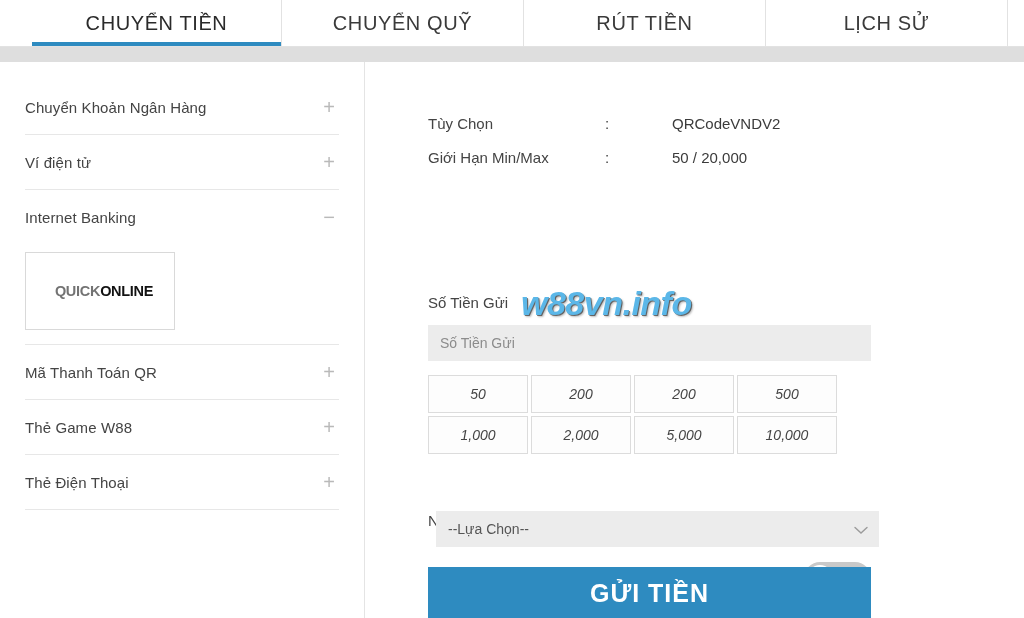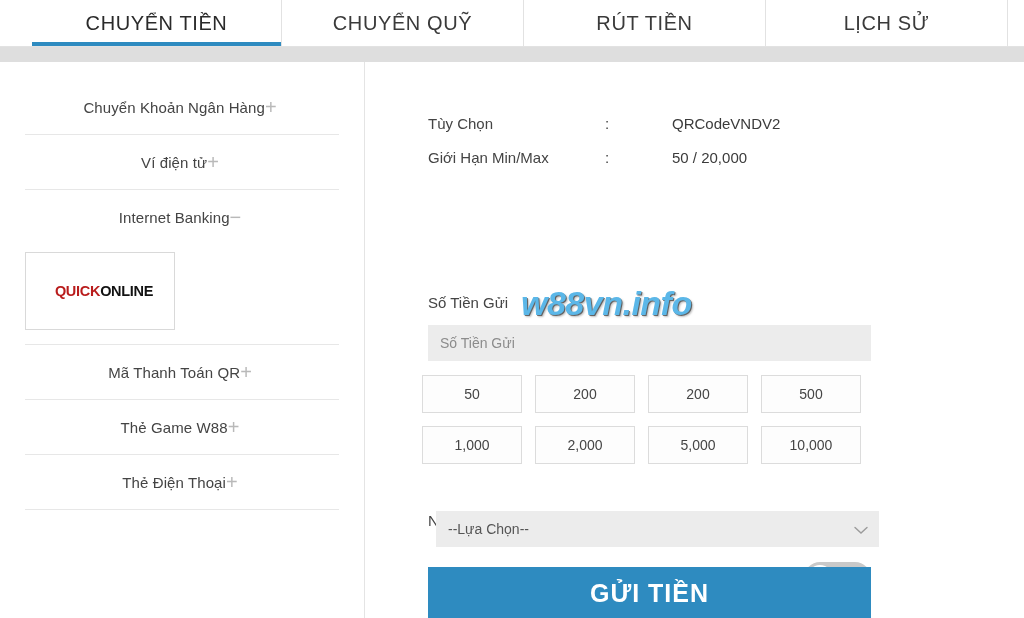--- a/index.html
+++ b/index.html
@@ -91,21 +91,21 @@
     box-sizing: border-box;
     border-right: 1px solid #e4e4e4;
     background: #ffffff;
   }
   .side-item {
     position: relative;
     margin: 0 25px 0 25px;
     height: 54px;
     display: flex;
     align-items: center;
-    justify-content: center;
+    justify-content: space-between;
     border-bottom: 1px solid #e7e7e7;
     cursor: pointer;
     user-select: none;
   }
   .side-item.first { margin-top: 18px; }
   .side-item.nolinebelow { border-bottom: none; }
   .side-label {
     font-size: 15px;
     color: #444444;
     letter-spacing: 0.1px;
@@ -132,21 +132,21 @@
     justify-content: center;
     box-sizing: border-box;
     cursor: pointer;
   }
   .logo-text {
     font-size: 14.5px;
     font-weight: bold;
     letter-spacing: -0.3px;
     white-space: nowrap;
   }
-  .logo-q { color: #b91c1c; margin-left: 8px; }
+  .logo-q { color: #737373; margin-left: 8px; }
   .logo-o { color: #121212; }
 
   
   .main {
     position: absolute;
     left: 366px; top: 0;
     width: 658px;
     height: 556px;
   }
   .info-table {
@@ -209,26 +209,27 @@
     box-sizing: border-box;
     padding: 0 12px;
     font-size: 14px;
     font-family: "Liberation Sans", sans-serif;
     color: #6a6a6a;
   }
   .amount-input::placeholder { color: #8c8c8c; }
 
   .chips {
     position: absolute;
-    left: 56px;
+    left: 62px;
     top: 313px;
     width: 452px;
     display: flex;
     flex-wrap: wrap;
-    gap: 13px;
+    gap: 3px;
+    font-style: italic;
   }
   .chip {
     width: 100px;
     height: 38px;
     border: 1px solid #dcdcdc;
     background: #fdfdfd;
     display: flex;
     align-items: center;
     justify-content: center;
     font-size: 14px;

